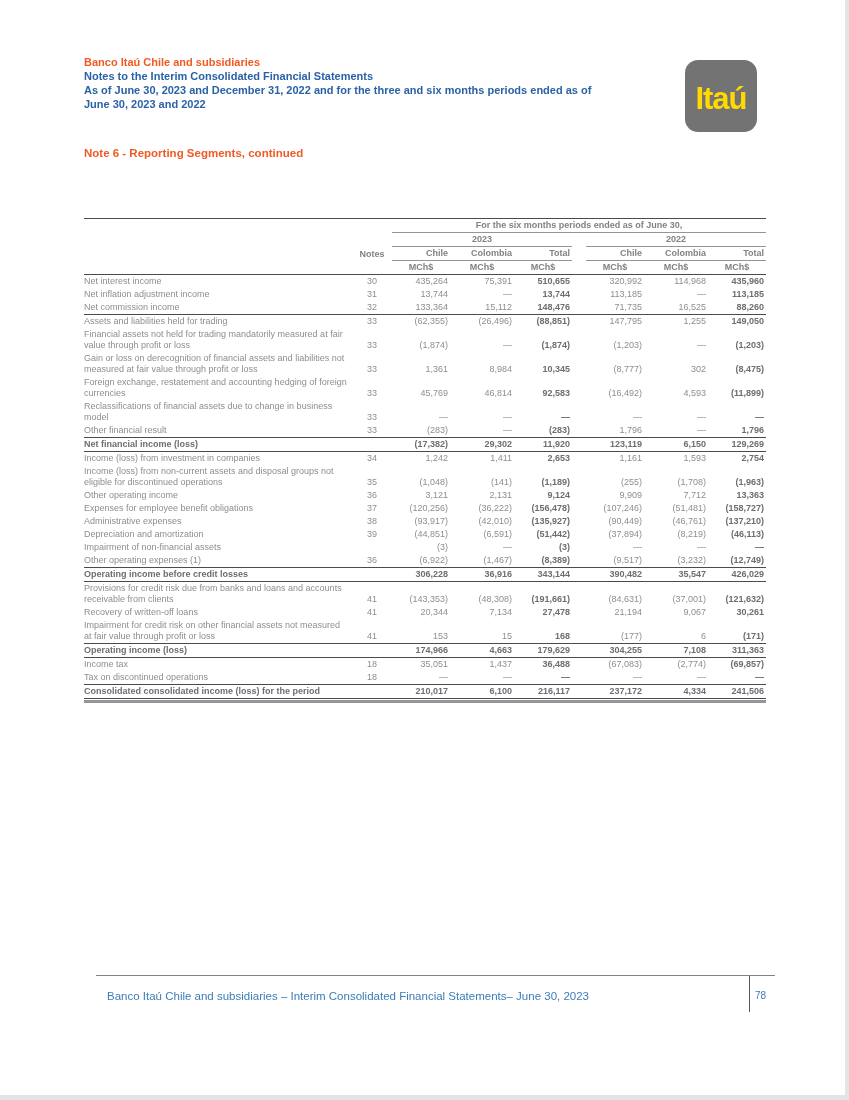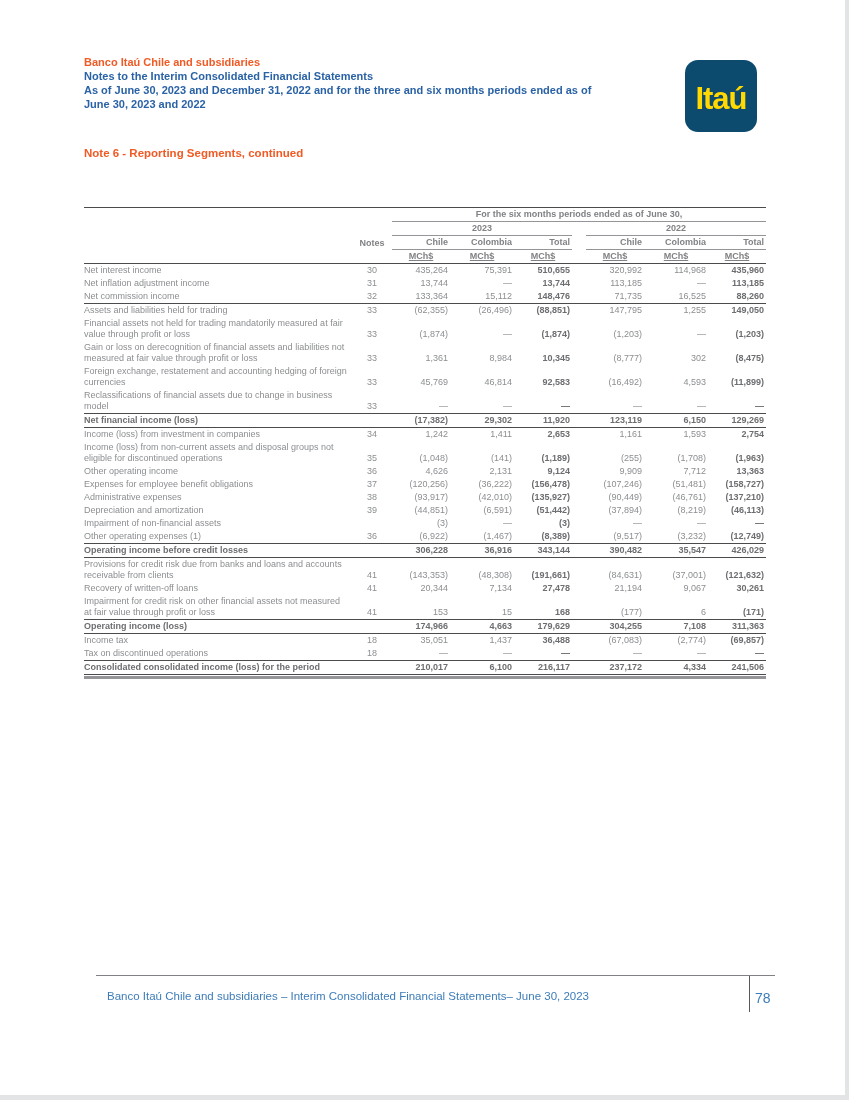--- a/index.html
+++ b/index.html
@@ -13,53 +13,53 @@
   }
   .edge-right { position:absolute; top:0; right:0; width:4px; height:1100px; background:#e3e4e5; }
   .edge-bottom { position:absolute; left:0; bottom:0; width:849px; height:5px; background:#e3e4e5; }
 
   
   .doc-header { position:absolute; left:84px; top:55px; width:560px; }
   .company-line { color:#f15a24; font-size:11px; font-weight:bold; line-height:14px; }
   .blue-line { color:#2a62a5; font-size:11px; font-weight:bold; line-height:14px; }
   .logo {
     position:absolute; left:685px; top:60px; width:72px; height:72px;
-    background:#0c4a6e; border-radius:13px;
+    background:#737373; border-radius:13px;
     display:flex; align-items:center; justify-content:center;
   }
   .logo-text { color:#ffd900; font-size:31px; font-weight:bold; letter-spacing:-1px; padding-top:6px; }
   .note-title { position:absolute; left:84px; top:147px; color:#f15a24; font-size:11.5px; font-weight:bold; }
 
   
-  .table-wrap { position:absolute; left:84px; top:207px; width:682px; border-bottom:3px solid #939598; padding-bottom:1px; }
+  .table-wrap { position:absolute; left:84px; top:218px; width:682px; border-bottom:3px solid #939598; padding-bottom:1px; }
   table { border-collapse:collapse; table-layout:fixed; width:682px; border-top:1.5px solid #4a4b4d; }
   td { font-size:9px; line-height:11px; padding:1px 2px; vertical-align:bottom; color:#8c8e91; }
   thead td { font-weight:bold; color:#808285; text-align:center; vertical-align:bottom; height:13px; }
   td.spanner { border-bottom:1px solid #939598; }
   td.yr { border-bottom:1px solid #939598; }
   td.colh { border-bottom:1px solid #939598;text-align:right; }
-  tr.units-row td { border-bottom:1.5px solid #4a4b4d;text-decoration:underline; }
+  tr.units-row td { border-bottom:1.5px solid #4a4b4d; }
   tbody td.lbl { text-align:left; padding-left:0; }
   tbody td.note { text-align:center; }
   tbody td.val { text-align:right; }
   tbody td.val.total { font-weight:bold; color:#6d6e71; }
   tr.rule-below td { border-bottom:1px solid #4a4b4d; }
   tr.row-subtotal td, tr.row-grand td {
     font-weight:bold; color:#6d6e71;
     border-top:1px solid #4a4b4d; border-bottom:1px solid #4a4b4d;margin-left:26px;
   }
 
   
   .footer {
     position:absolute; left:96px; top:975px; width:679px;
     border-top:1px solid #808285;
     display:flex; align-items:stretch;justify-content:center;
   }
   .footer-text { flex:1; padding:14px 0 0 11px; color:#3d7cb8; font-size:11.5px; }
-  .footer-pagebox { border-left:1px solid #58595b; height:36px; width:26px; padding:14px 0 0 5px; color:#3d7cb8; font-size:14px; }
+  .footer-pagebox { border-left:1px solid #58595b; height:36px; width:26px; padding:14px 0 0 5px; color:#3d7cb8; font-size:10px; }
 </style>
 </head>
 <body>
 
 <div class="edge-right"></div>
 <div class="edge-bottom"></div>
 
 <div class="doc-header">
   <div class="company-line">Banco Itaú Chile and subsidiaries</div>
   <div class="blue-line">Notes to the Interim Consolidated Financial Statements</div>
@@ -202,20 +202,31 @@
     <td class="lbl">Reclassifications of financial assets due to change in business model</td>
     <td class="note">33</td>
     <td class="val">—</td>
     <td class="val">—</td>
     <td class="val total">—</td>
     <td class="gapc"></td>
     <td class="val">—</td>
     <td class="val">—</td>
     <td class="val total">—</td>
   </tr>
+        <tr class="row-normal">
+    <td class="lbl">Other financial result</td>
+    <td class="note">33</td>
+    <td class="val">(283)</td>
+    <td class="val">—</td>
+    <td class="val total">(283)</td>
+    <td class="gapc"></td>
+    <td class="val">1,796</td>
+    <td class="val">—</td>
+    <td class="val total">1,796</td>
+  </tr>
         <tr class="row-subtotal">
     <td class="lbl">Net financial income (loss)</td>
     <td class="note"></td>
     <td class="val">(17,382)</td>
     <td class="val">29,302</td>
     <td class="val total">11,920</td>
     <td class="gapc"></td>
     <td class="val">123,119</td>
     <td class="val">6,150</td>
     <td class="val total">129,269</td>
@@ -238,21 +249,21 @@
     <td class="val">(141)</td>
     <td class="val total">(1,189)</td>
     <td class="gapc"></td>
     <td class="val">(255)</td>
     <td class="val">(1,708)</td>
     <td class="val total">(1,963)</td>
   </tr>
         <tr class="row-normal">
     <td class="lbl">Other operating income</td>
     <td class="note">36</td>
-    <td class="val">4,626</td>
+    <td class="val">3,121</td>
     <td class="val">2,131</td>
     <td class="val total">9,124</td>
     <td class="gapc"></td>
     <td class="val">9,909</td>
     <td class="val">7,712</td>
     <td class="val total">13,363</td>
   </tr>
         <tr class="row-normal">
     <td class="lbl">Expenses for employee benefit obligations</td>
     <td class="note">37</td>

